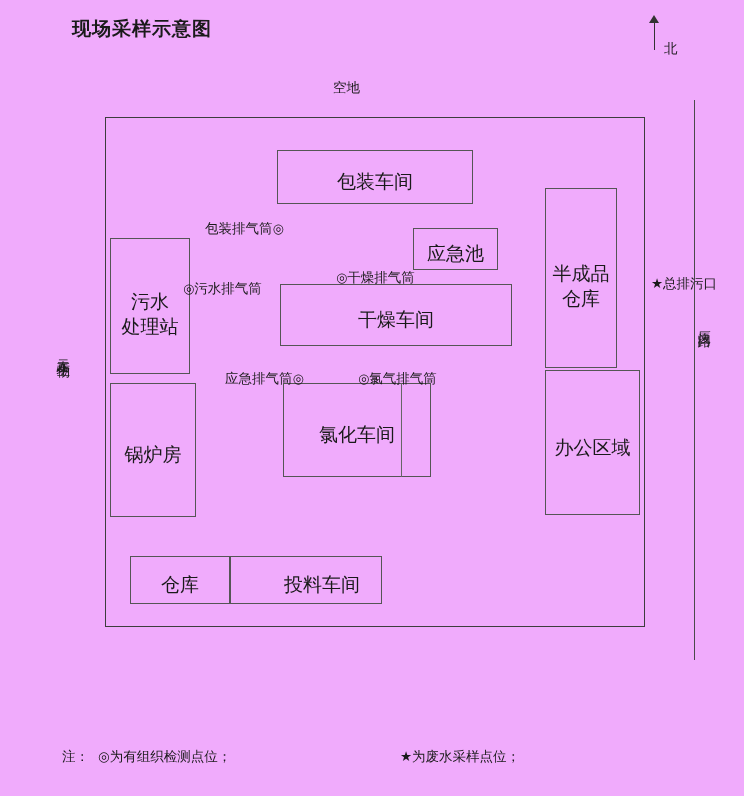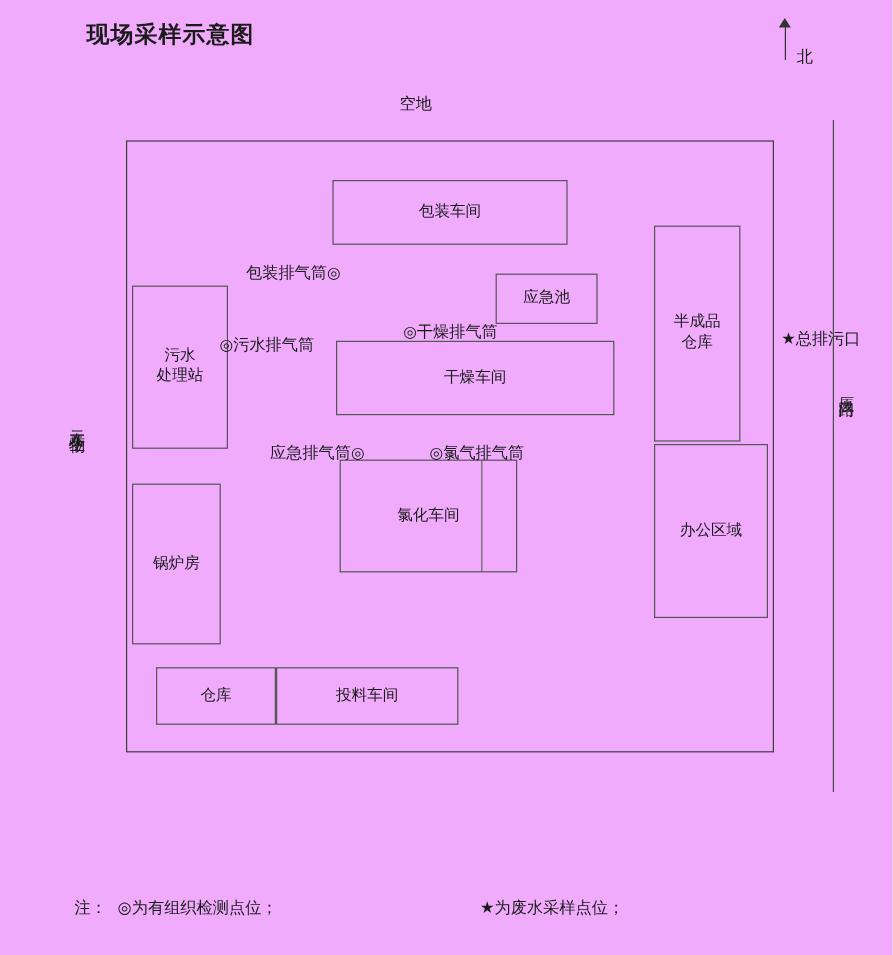--- a/index.html
+++ b/index.html
@@ -34,21 +34,21 @@
   
   .box {
     border: 1px solid #555;
     box-sizing: border-box;
     background: transparent;
   }
   .boxlabel {
     position: absolute;
     width: 100%;
     text-align: center;
-    font-size: 13px;
+    font-size: 19px;
     line-height: 1.3;
     white-space: pre;
   }
   
   .vert {
     writing-mode: vertical-rl;
     text-orientation: upright;
     letter-spacing: 2px;
     font-size: 13.5px;
     line-height: 1.1;
@@ -137,28 +137,28 @@
       </div>
       <div class="abs box" style="left: 280px; top: 284px; width: 232px; height: 62px;">
         <div class="boxlabel" style="top: 22px;">干燥车间</div>
       </div>
       <div class="abs box" style="left: 545px; top: 370px; width: 95px; height: 145px;">
         <div class="boxlabel" style="top: 63.5px;">办公区域</div>
       </div>
       <div class="abs box" style="left: 283px; top: 383px; width: 148px; height: 94px;">
         <div class="boxlabel" style="top: 38px;">氯化车间</div>
       </div>
-      <div class="abs box" style="left: 110px; top: 403px; width: 74px; height: 134px;">
+      <div class="abs box" style="left: 110px; top: 383px; width: 86px; height: 134px;">
         <div class="boxlabel" style="top: 58px;">锅炉房</div>
       </div>
       <div class="abs box" style="left: 130px; top: 556px; width: 100px; height: 48px;">
         <div class="boxlabel" style="top: 15px;">仓库</div>
       </div>
       <div class="abs box" style="left: 230px; top: 556px; width: 152px; height: 48px;">
-        <div class="boxlabel" style="top: 15px;">投料车间</div>
+        <div class="boxlabel" style="top: 15px; padding-left: 16px;">投料车间</div>
       </div>
     </div>
 
   <div class="abs" id="points-layer" style="left:0;top:0;width:744px;height:796px;border-radius:23px;">
       <div class="abs lbl" style="left: 205px; top: 220px; white-space: nowrap;"><span>包装排气筒</span><span class="marker">◎</span></div>
       <div class="abs lbl" style="left: 183px; top: 280px; white-space: nowrap;"><span class="marker">◎</span><span>污水排气筒</span></div>
       <div class="abs lbl" style="left: 336px; top: 269px; white-space: nowrap;"><span class="marker">◎</span><span>干燥排气筒</span></div>
       <div class="abs lbl" style="left: 225px; top: 370px; white-space: nowrap;"><span>应急排气筒</span><span class="marker">◎</span></div>
       <div class="abs lbl" style="left: 358px; top: 370px; white-space: nowrap;"><span class="marker">◎</span><span>氯气排气筒</span></div>
     </div>

